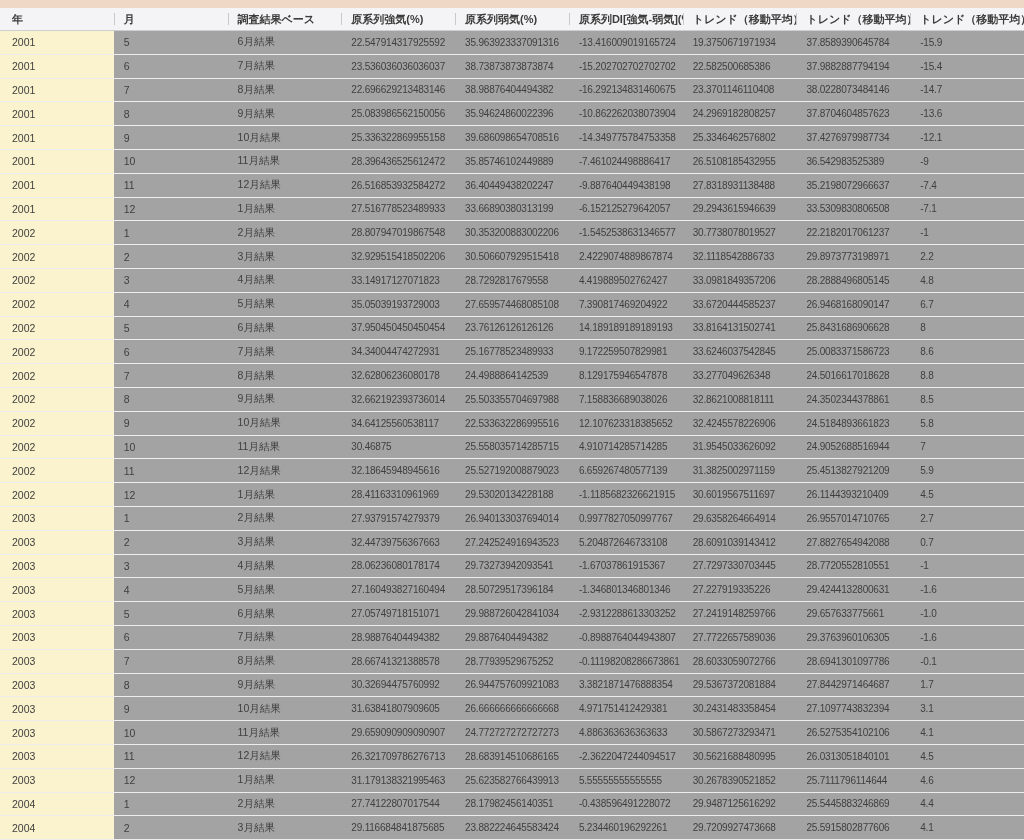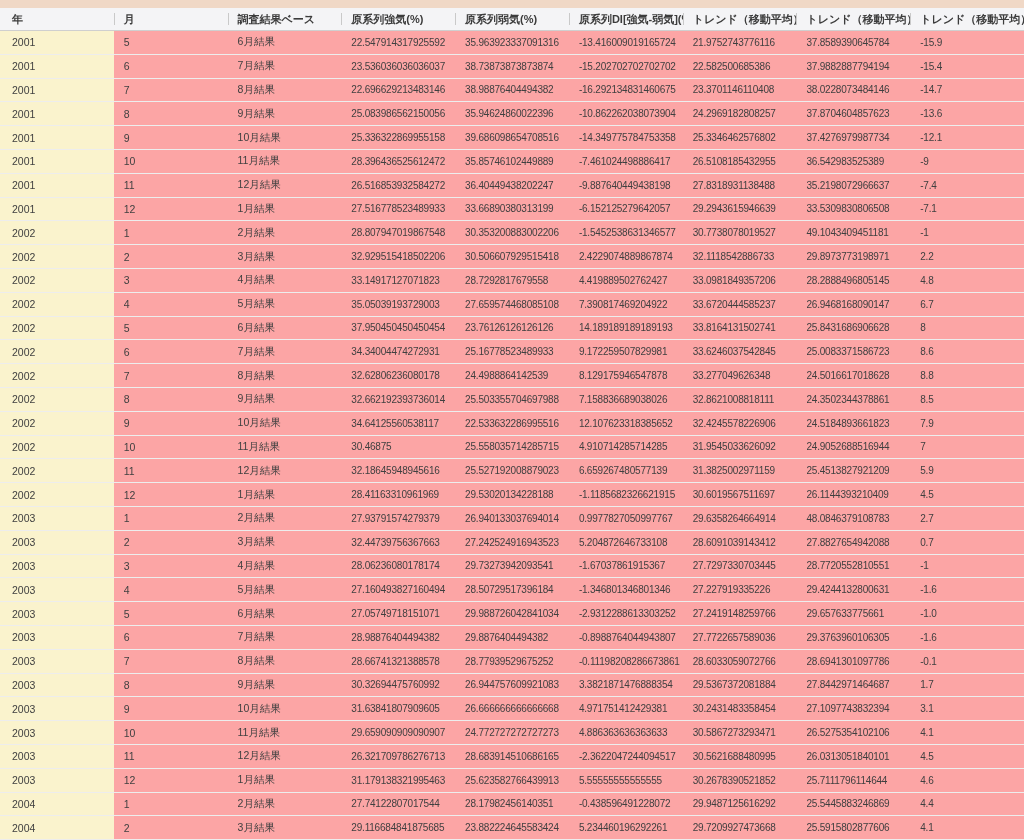--- a/index.html
+++ b/index.html
@@ -39,21 +39,21 @@
     left: 0; top: 5px; bottom: 5px;
     width: 1px;
     background: #c9c9c9;
   }
   .row {
     display: grid;
     grid-template-columns: repeat(9, 1fr);
     height: 23.8px;
     border-bottom: 1px solid #ededed;
     align-items: stretch;
-    background: #fca5a5;
+    background: #a3a3a3;
   }
   .cell {
     font-size: 10px;
     color: #404040;
     padding-left: 10px;
     white-space: nowrap;
     letter-spacing: -0.2px;
     display: flex;
     align-items: center;
     overflow: visible;
@@ -83,21 +83,21 @@
       <div class="header-cell">トレンド（移動平均） ...</div>
     </div>
   <div id="table-body">
       <div class="row">
         <div class="cell year-cell">2001</div>
         <div class="cell month-cell">5</div>
         <div class="cell base-cell">6月結果</div>
         <div class="cell">22.547914317925592</div>
         <div class="cell">35.963923337091316</div>
         <div class="cell">-13.416009019165724</div>
-        <div class="cell">21.9752743776116</div>
+        <div class="cell">19.3750671971934</div>
         <div class="cell">37.8589390645784</div>
         <div class="cell">-15.9</div>
       </div>
       <div class="row">
         <div class="cell year-cell">2001</div>
         <div class="cell month-cell">6</div>
         <div class="cell base-cell">7月結果</div>
         <div class="cell">23.536036036036037</div>
         <div class="cell">38.73873873873874</div>
         <div class="cell">-15.202702702702702</div>
@@ -172,21 +172,21 @@
         <div class="cell">-7.1</div>
       </div>
       <div class="row">
         <div class="cell year-cell">2002</div>
         <div class="cell month-cell">1</div>
         <div class="cell base-cell">2月結果</div>
         <div class="cell">28.807947019867548</div>
         <div class="cell">30.353200883002206</div>
         <div class="cell">-1.5452538631346577</div>
         <div class="cell">30.7738078019527</div>
-        <div class="cell">49.1043409451181</div>
+        <div class="cell">22.2182017061237</div>
         <div class="cell">-1</div>
       </div>
       <div class="row">
         <div class="cell year-cell">2002</div>
         <div class="cell month-cell">2</div>
         <div class="cell base-cell">3月結果</div>
         <div class="cell">32.929515418502206</div>
         <div class="cell">30.506607929515418</div>
         <div class="cell">2.4229074889867874</div>
         <div class="cell">32.1118542886733</div>
@@ -261,21 +261,21 @@
       </div>
       <div class="row">
         <div class="cell year-cell">2002</div>
         <div class="cell month-cell">9</div>
         <div class="cell base-cell">10月結果</div>
         <div class="cell">34.64125560538117</div>
         <div class="cell">22.533632286995516</div>
         <div class="cell">12.107623318385652</div>
         <div class="cell">32.4245578226906</div>
         <div class="cell">24.5184893661823</div>
-        <div class="cell">7.9</div>
+        <div class="cell">5.8</div>
       </div>
       <div class="row">
         <div class="cell year-cell">2002</div>
         <div class="cell month-cell">10</div>
         <div class="cell base-cell">11月結果</div>
         <div class="cell">30.46875</div>
         <div class="cell">25.558035714285715</div>
         <div class="cell">4.910714285714285</div>
         <div class="cell">31.9545033626092</div>
         <div class="cell">24.9052688516944</div>
@@ -304,21 +304,21 @@
         <div class="cell">4.5</div>
       </div>
       <div class="row">
         <div class="cell year-cell">2003</div>
         <div class="cell month-cell">1</div>
         <div class="cell base-cell">2月結果</div>
         <div class="cell">27.93791574279379</div>
         <div class="cell">26.940133037694014</div>
         <div class="cell">0.9977827050997767</div>
         <div class="cell">29.6358264664914</div>
-        <div class="cell">48.0846379108783</div>
+        <div class="cell">26.9557014710765</div>
         <div class="cell">2.7</div>
       </div>
       <div class="row">
         <div class="cell year-cell">2003</div>
         <div class="cell month-cell">2</div>
         <div class="cell base-cell">3月結果</div>
         <div class="cell">32.44739756367663</div>
         <div class="cell">27.242524916943523</div>
         <div class="cell">5.204872646733108</div>
         <div class="cell">28.6091039143412</div>

